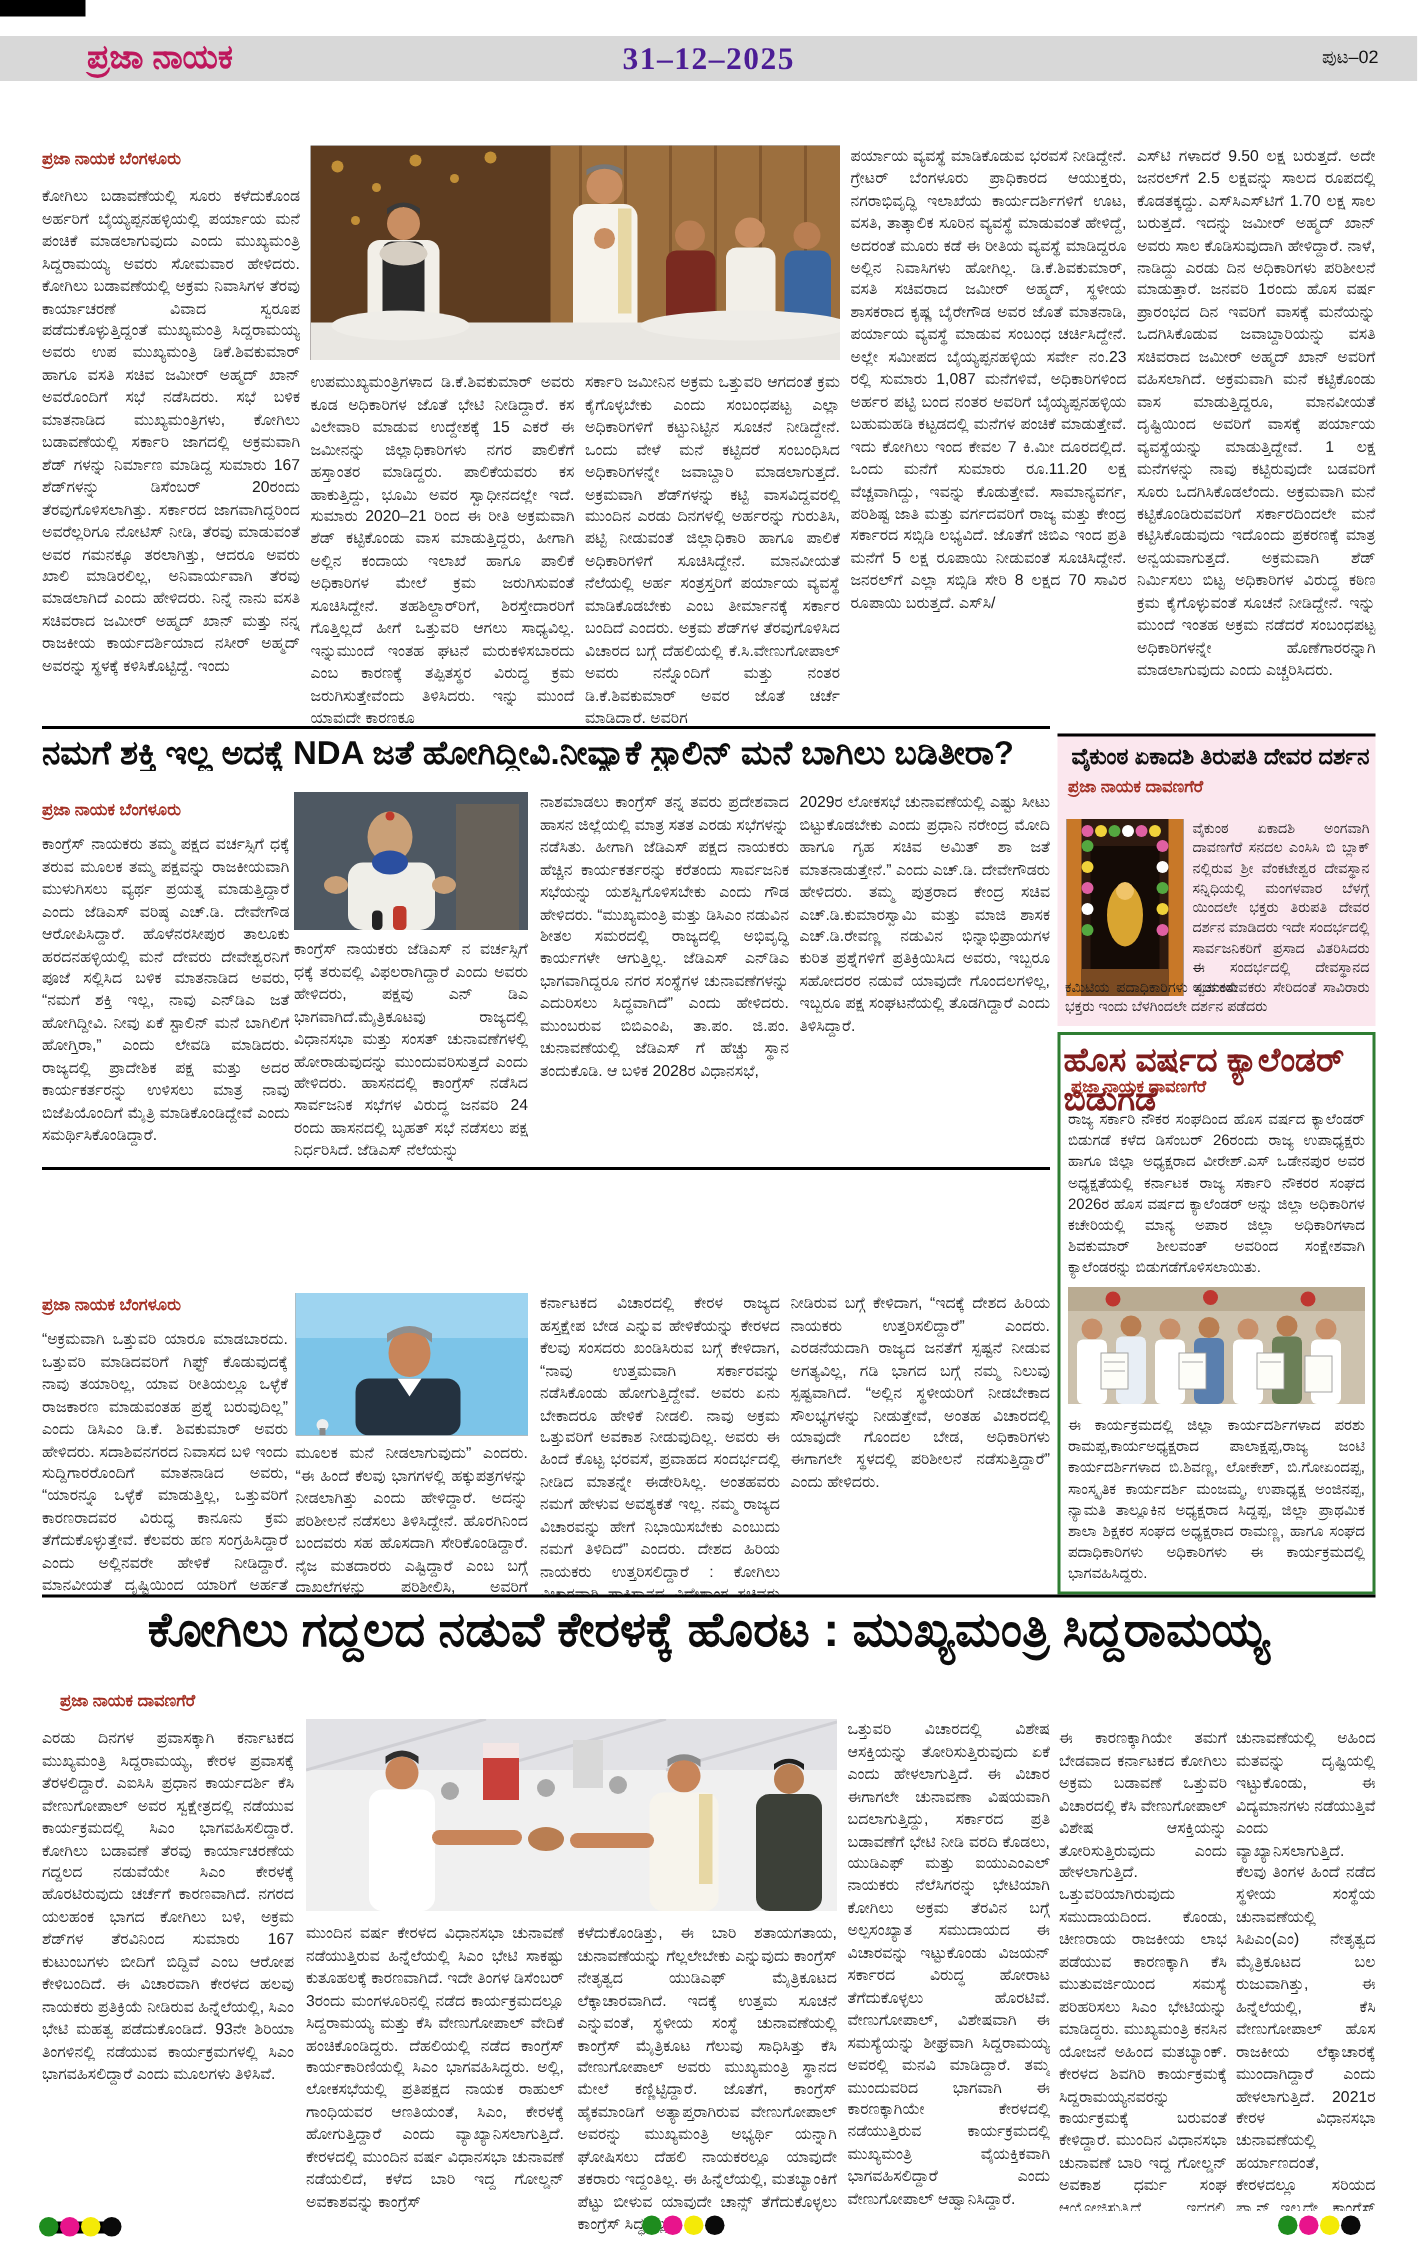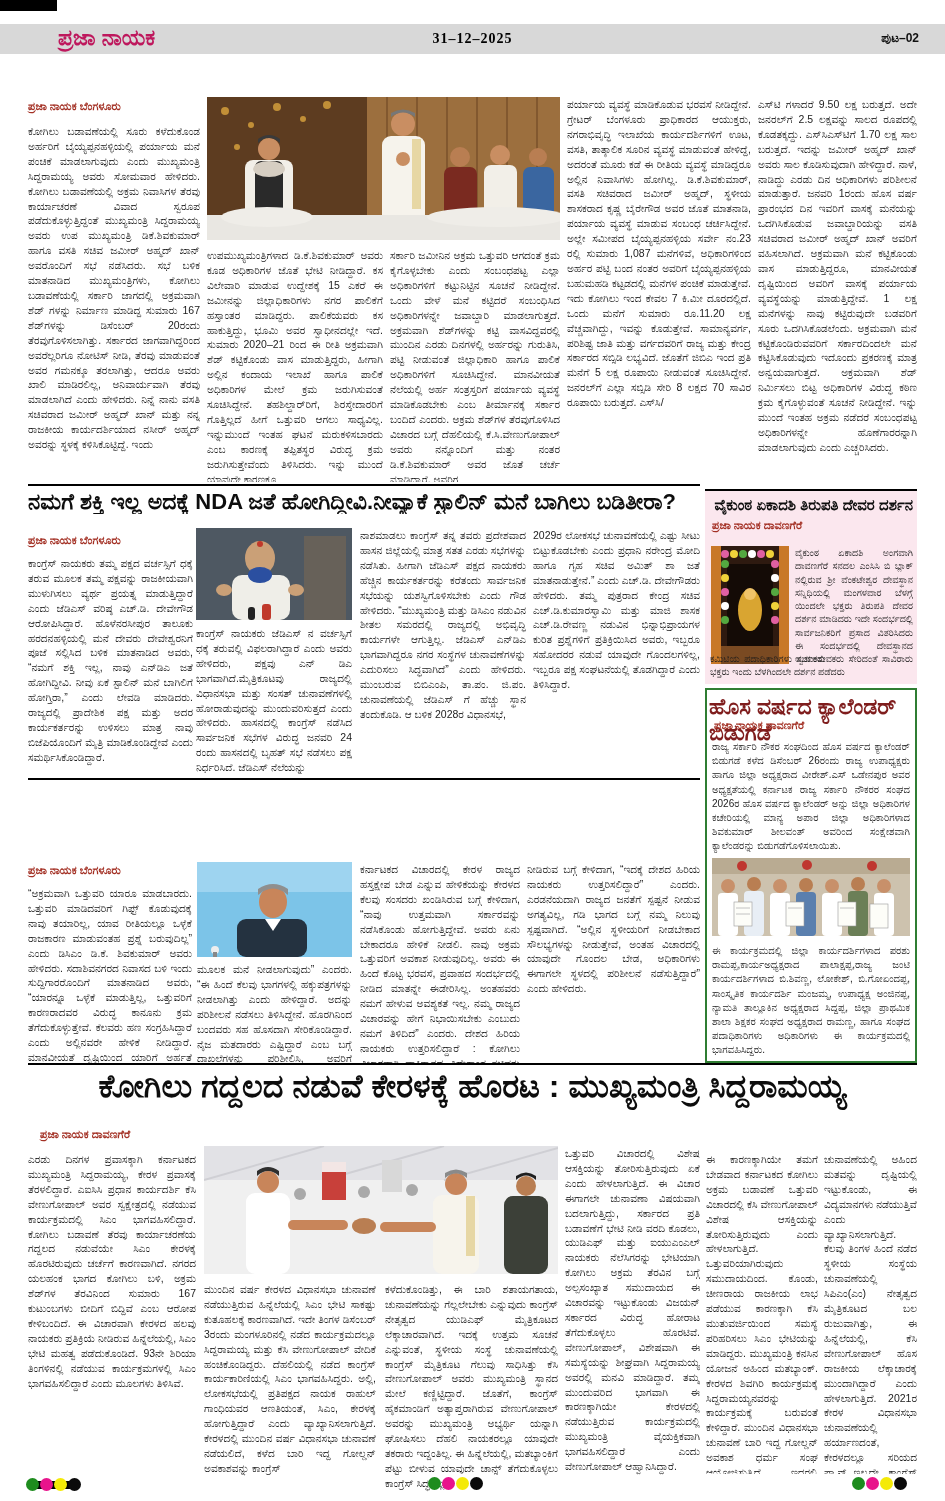--- a/index.html
+++ b/index.html
@@ -3,23 +3,23 @@
 <meta charset="utf-8">
 <style>
   html,body{margin:0;padding:0;background:#ffffff;}
   #page{position:relative;width:945px;height:1501px;background:#ffffff;
         font-family:"Liberation Sans",sans-serif;color:#1c1c1c;overflow:hidden;}
   .abs{position:absolute;}
   .top-mark{left:0;top:0;width:57px;height:11px;background:#000;}
   .masthead{left:0;top:24px;width:945px;height:30px;background:#d8d8d8;
             display:flex;align-items:center;}
   .mast-title{position:absolute;left:30px;top:1px;font-size:22px;font-weight:bold;color:#be185d;margin-left:28px;}
-  .mast-date{position:absolute;left:0;width:100%;text-align:center;font-size:14px;font-weight:bold;
-             letter-spacing:1px;color:#000000;font-family:"Liberation Serif",serif;}
-  .mast-page{position:absolute;right:26px;top:7px;font-size:12px;font-weight:bold;color:#111;}
+  .mast-date{position:absolute;left:0;width:100%;text-align:center;font-size:21px;font-weight:bold;
+             letter-spacing:1px;color:#4c1d95;font-family:"Liberation Serif",serif;}
+  .mast-page{position:absolute;right:26px;top:7px;font-size:12px;font-weight:normal;color:#111;}
   .headline{font-weight:bold;color:#0d0d0d;line-height:1.15;}
   .h1a{left:28px;top:56px;width:889px;font-size:25px;}
   .h2a{left:28px;top:489px;width:672px;font-size:22px;white-space:nowrap;overflow:hidden;}
   .h3a{left:28px;top:782px;width:672px;font-size:52px;text-align:center;letter-spacing:1px;}
   .h4a{left:28px;top:1068px;width:889px;font-size:32px;text-align:center;}
   .byline{font-size:11px;font-weight:bold;color:#a33024;}
   .col{font-size:10.5px;line-height:1.42;text-align:justify;color:#1b1b1b;overflow:hidden;}
   .rule{background:#000;height:2px;}
   .photo{overflow:hidden;background:#777;}
   .pinkbox{left:705px;top:489px;width:212px;height:193px;background:#fbe7ee;border-top:2px solid #000;}

